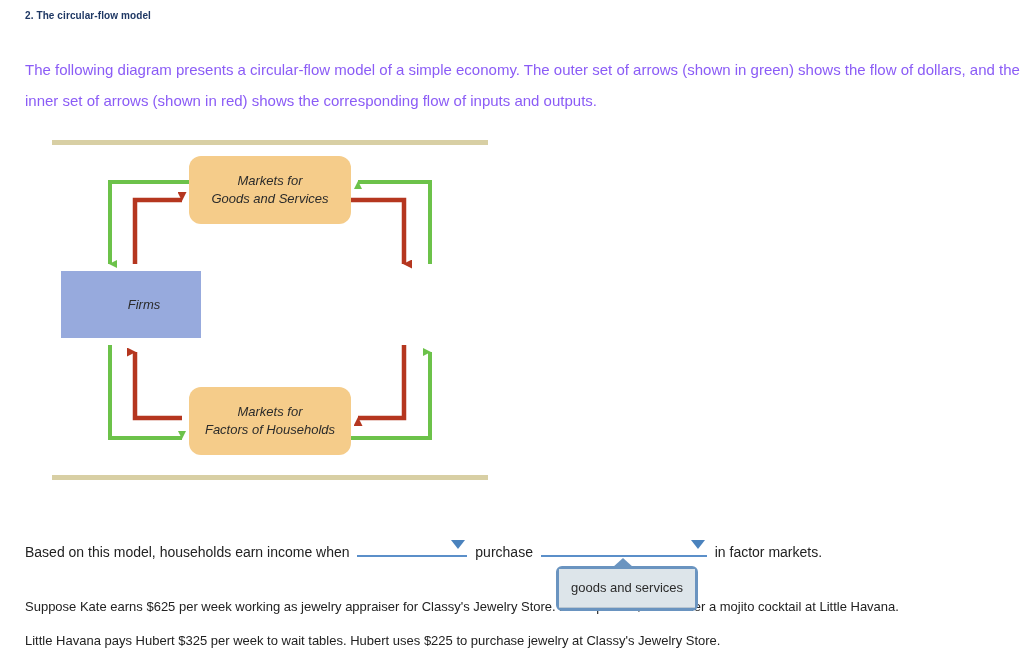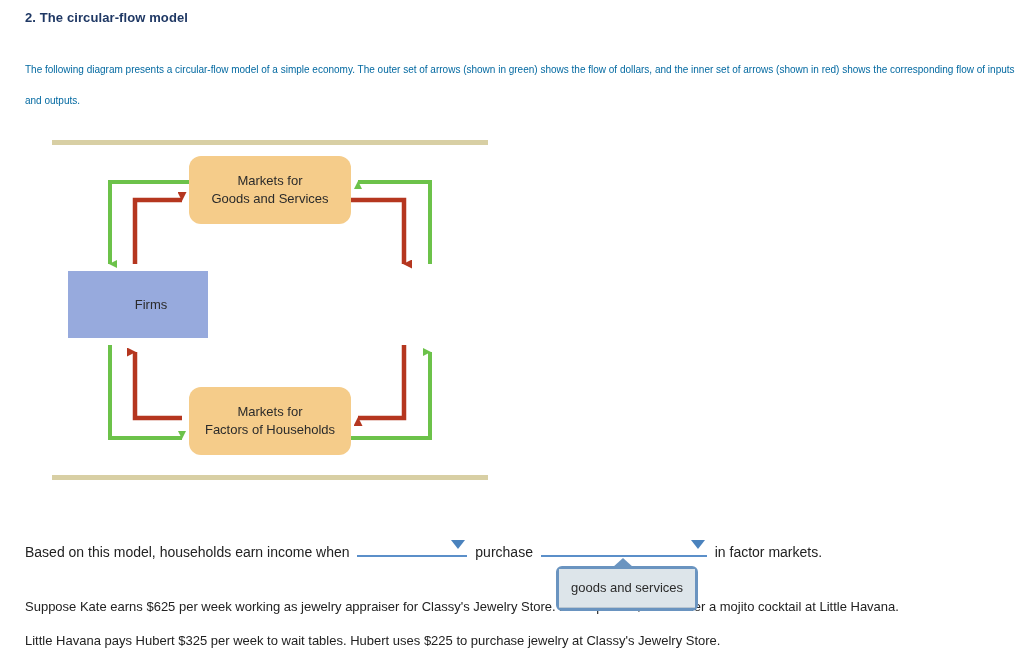--- a/index.html
+++ b/index.html
@@ -14,44 +14,45 @@
     font-family: "Liberation Sans", "DejaVu Sans", sans-serif;
     color: #1a1a1a;
     overflow: hidden;
   }
 
   
   .q-heading {
     position: absolute;
     left: 25px;
     top: 10px;
-    font-size: 13px;
+    font-size: 10px;
     font-weight: bold;
     color: #1f3864;
     letter-spacing: 0.1px;
   }
 
   
   .intro {
     position: absolute;
     left: 25px;
     top: 54px;
     width: 995px;
-    font-size: 10px;
+    font-size: 15px;
     line-height: 31px;
-    color: #0369a1;
+    color: #8b5cf6;
   }
 
   
   .figure {
     position: absolute;
     left: 52px;
     top: 140px;
     width: 436px;
     height: 340px;
+    font-style: italic;
   }
   .rule {
     position: absolute;
     left: 0;
     width: 436px;
     height: 5px;
     background: #d8cfa4;
   }
   .rule-top { top: 0px; }
   .rule-bottom { top: 335px; }
@@ -66,21 +67,21 @@
     line-height: 18px;
     color: #2b2b2b;
     box-sizing: border-box;
   }
   .node-firms,
   .node-households {
     width: 140px;
     height: 67px;
     background: #97aadd;
   }
-  .node-firms { left: 16px; top: 131px; padding-left: 26px; }
+  .node-firms { left: 9px; top: 131px; padding-left: 26px; }
   .node-households { left: 295px; top: 131px; }
 
   .node-market {
     width: 162px;
     height: 68px;
     background: #f5cc8a;
     border-radius: 12px;
   }
   .node-goods { left: 137px; top: 16px; }
   .node-factors { left: 137px; top: 247px; }

